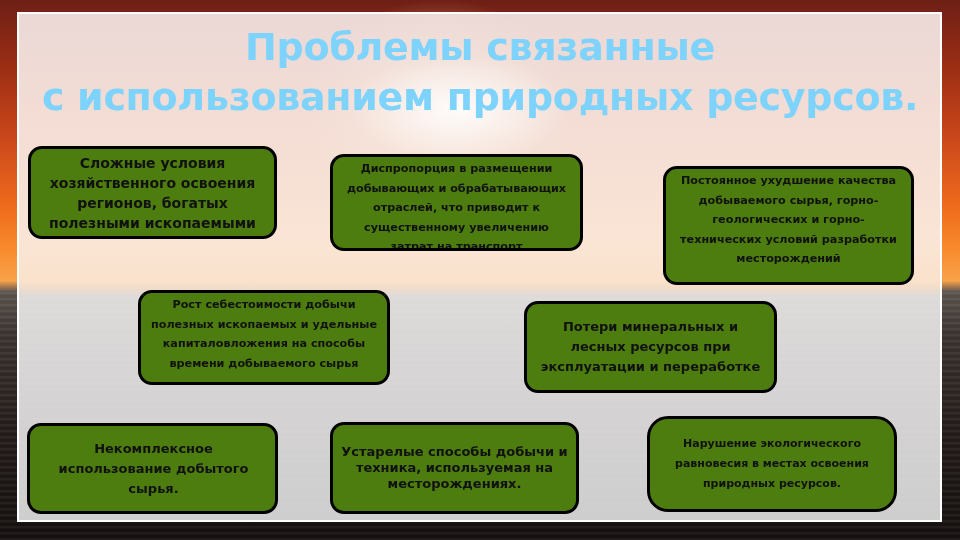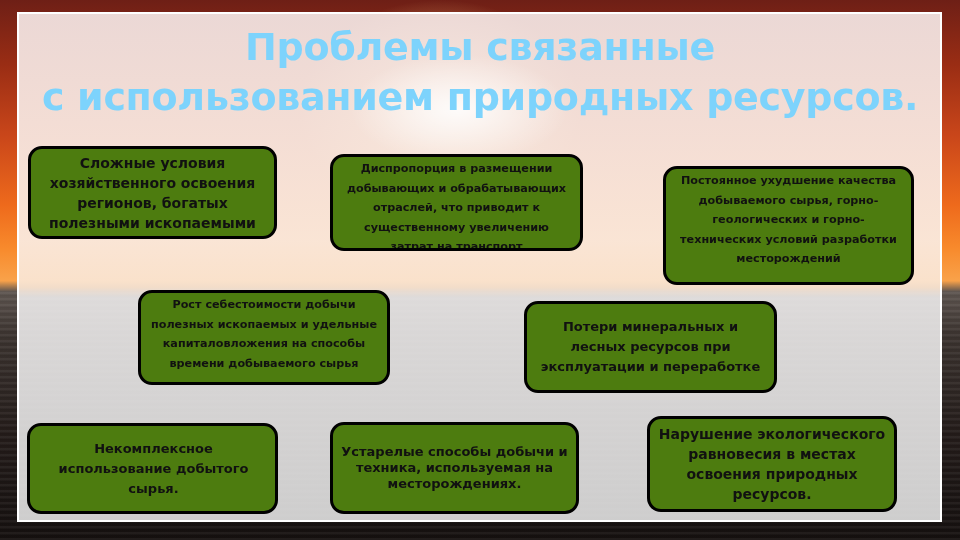--- a/index.html
+++ b/index.html
@@ -51,21 +51,21 @@
       font-weight: bold;
     }
     .box .t { display: block; }
     .b1 { left: 28px;  top: 146px; width: 249px; height: 93px;  font-size: 14px; line-height: 20px; }
     .b2 { left: 330px; top: 154px; width: 253px; height: 97px;  font-size: 11.2px; line-height: 19.5px; align-items: flex-start; padding-top: 2px; }
     .b3 { left: 663px; top: 166px; width: 251px; height: 119px;  font-size: 11.2px; line-height: 19.5px; align-items: flex-start; padding-top: 2px; }
     .b4 { left: 138px; top: 290px; width: 252px; height: 95px;  font-size: 11.2px; line-height: 19.5px; align-items: flex-start; padding-top: 2px; }
     .b5 { left: 524px; top: 301px; width: 253px; height: 92px;  font-size: 13px; line-height: 20px; }
     .b6 { left: 27px;  top: 423px; width: 251px; height: 91px;  font-size: 13px; line-height: 20px; padding-left: 10px; }
     .b7 { left: 330px; top: 422px; width: 249px; height: 92px;  font-size: 13px; line-height: 16px; }
-    .b8 { left: 647px; top: 416px; width: 250px; height: 96px;  font-size: 14px; line-height: 20px; }
+    .b8 { left: 647px; top: 416px; width: 250px; height: 96px;  font-size: 11px; line-height: 20px; border-radius: 21px; }
   </style>
 </head>
 <body>
 
 <div class="bg"></div>
 <div class="sea-streaks"></div>
 
 <div class="panel">
   <div class="panel-glow"></div>
 </div>

